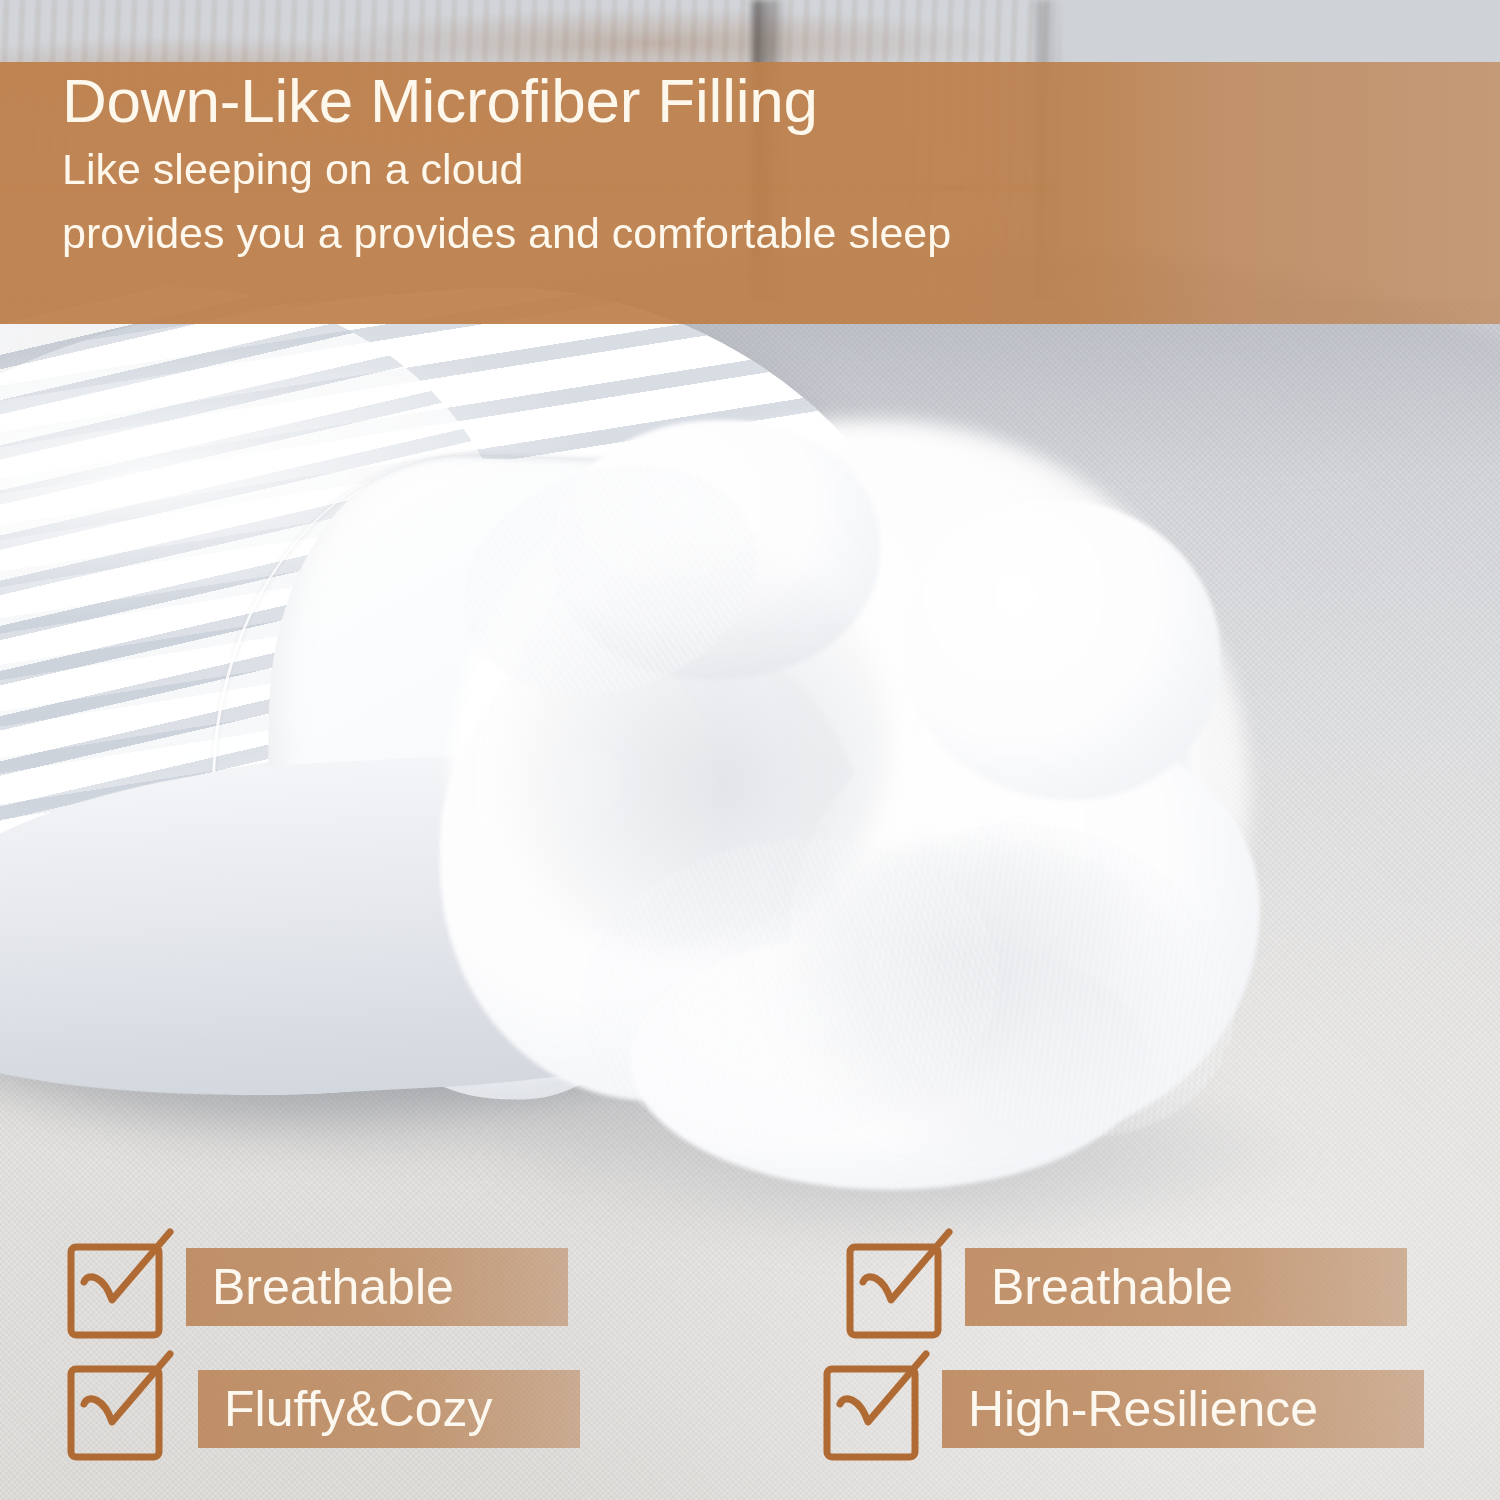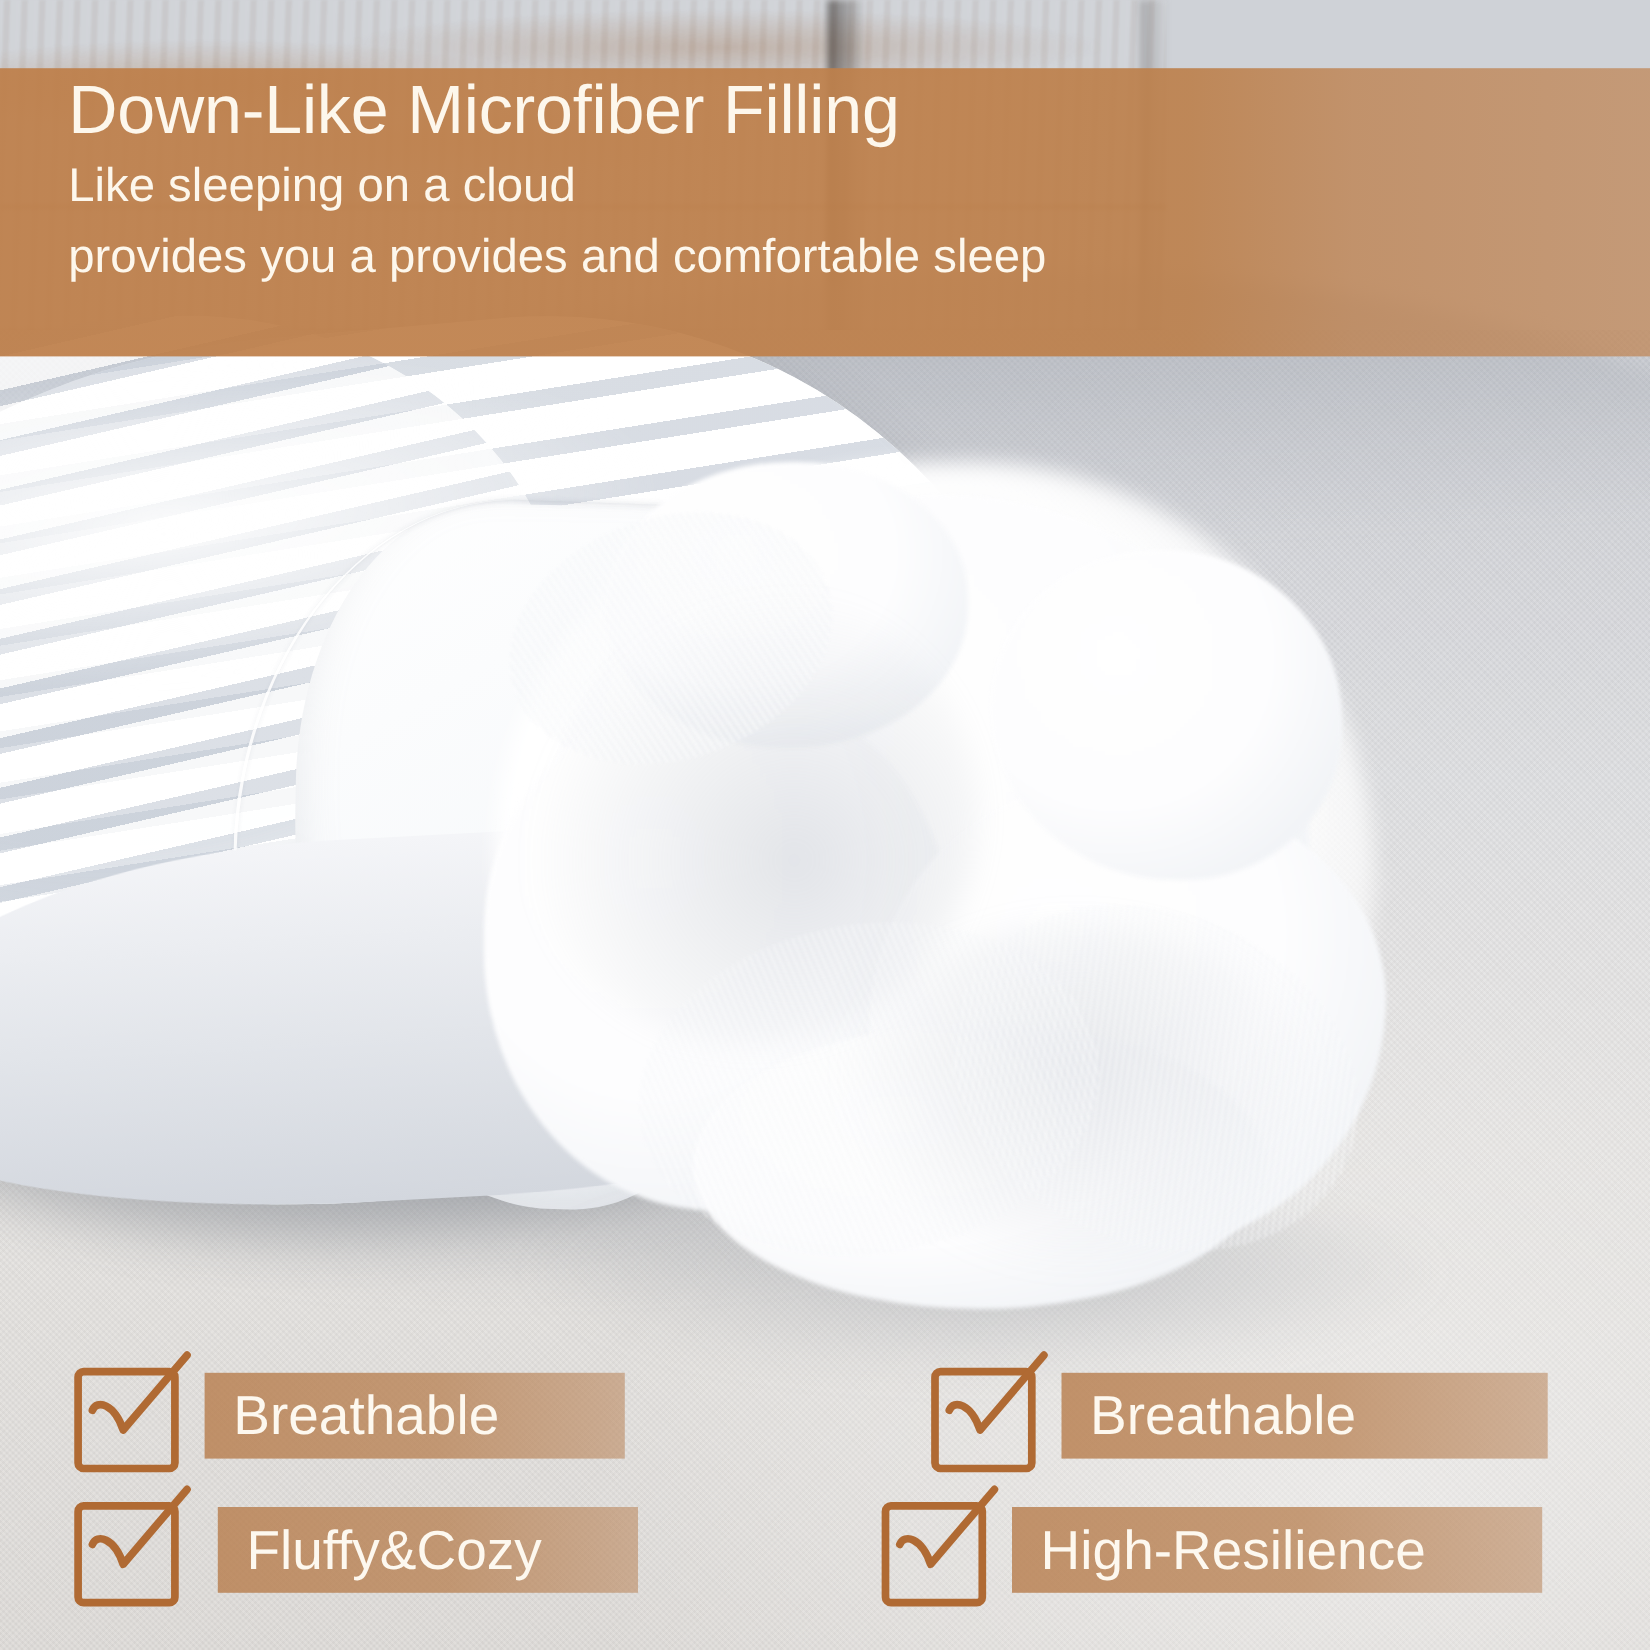--- a/index.html
+++ b/index.html
@@ -274,21 +274,21 @@
   .features{
     position:absolute;left:0;top:1228px;width:1500px;height:250px;
   }
   .feat{
     position:absolute;
     display:flex;align-items:center;
   }
   .f-tl{left:66px;top:6px;}
   .f-bl{left:66px;top:128px;gap:12px;}
   .f-tr{left:845px;top:6px;}
-  .f-br{left:800px;top:128px;}
+  .f-br{left:822px;top:128px;}
 
   .checkicon{
     position:relative;
     width:106px;height:106px;
     flex:0 0 auto;
   }
   .checkicon svg{display:block;overflow:visible;}
 
   .labelbar{
     position:relative;

